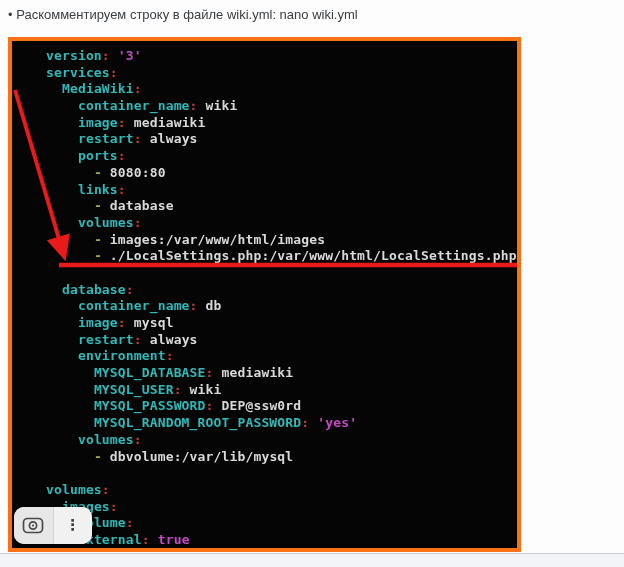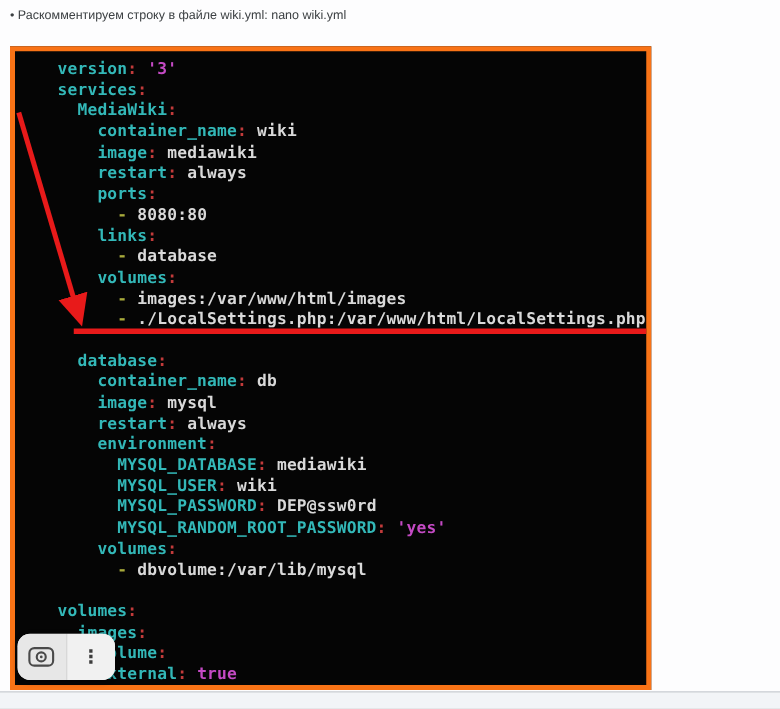--- a/index.html
+++ b/index.html
@@ -3,21 +3,21 @@
 <meta charset="utf-8">
 <style>
   html,body{margin:0;padding:0;}
   body{
     width:624px;height:567px;position:relative;overflow:hidden;
     background:#fdfdfe;
     font-family:"Liberation Sans",sans-serif;
   }
   .bullet-line{
     position:absolute;left:8px;top:6px;width:600px;
-    font-size:10px;color:#3c4043;line-height:1.4;
+    font-size:13px;color:#3c4043;line-height:1.4;
   }
   .terminal{
     position:absolute;left:8px;top:37px;width:513px;height:515px;
     background:var(--terminal_bg,#050505);
     border:4px solid #f97316;box-sizing:border-box;
     overflow:hidden;
   }
   .term-body{
     position:absolute;left:0;top:0;width:100%;height:100%;
     padding:7px 4px 0 34px;box-sizing:border-box;

